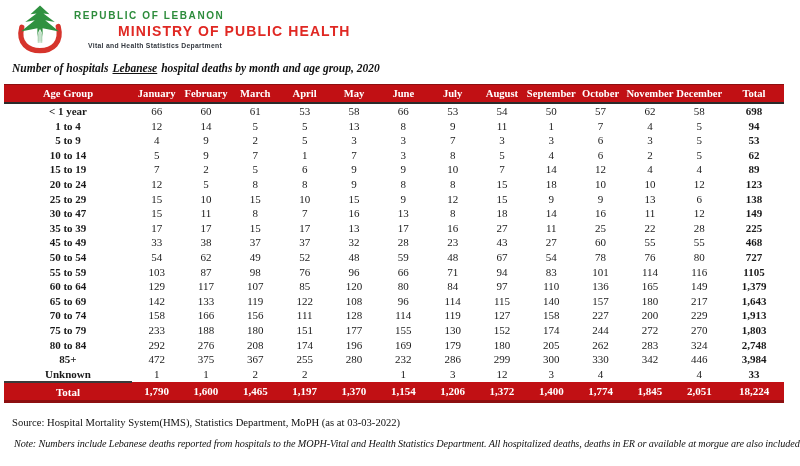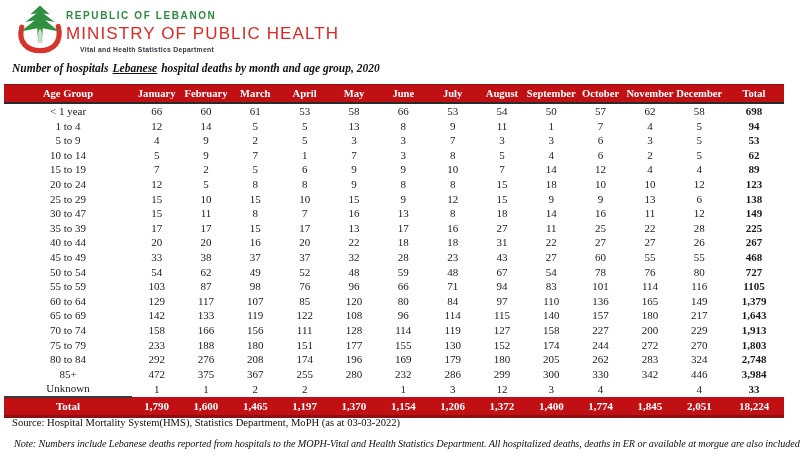--- a/index.html
+++ b/index.html
@@ -1,39 +1,39 @@
 <!DOCTYPE html>
 <html style="--band-red: #c11014; --logo-green: #2d8c3c; --logo-red: #e02823;"><head>
 <meta charset="utf-8">
 <style>
   html,body{margin:0;padding:0;background:#ffffff;}
   body{width:800px;height:466px;font-family:"Liberation Serif",serif;color:#1a1a1a;overflow:hidden;}
   .page{position:relative;width:800px;height:466px;background:#fff;outline:1px solid #e9e9e9;}
 
   
-  .letterhead{position:absolute;top:4px;left:14px;display:flex;gap:0;align-items:flex-start;}
+  .letterhead{position:absolute;top:4px;left:14px;display:flex;gap:8px;align-items:flex-start;}
   .logo{width:52px;height:50px;flex:0 0 auto;}
   .lh-text{padding-top:6px;font-family:"Liberation Sans",sans-serif;line-height:1.25;}
   .lh-republic{color:var(--logo-green,#2d8c3c);font-weight:bold;font-size:10px;letter-spacing:1.6px;white-space:nowrap;}
-  .lh-ministry{color:var(--logo-red,#e02823);font-weight:normal;font-size:17px;letter-spacing:1.1px;white-space:nowrap;}
+  .lh-ministry{color:var(--logo-red,#e02823);font-weight:bold;font-size:14px;letter-spacing:1.1px;white-space:nowrap;margin-left:44px;}
   .lh-dept{color:#33383f;font-weight:bold;font-size:6.8px;letter-spacing:.3px;margin-top:2px;margin-left:14px;white-space:nowrap;}
 
   
   .doc-title{position:absolute;top:62px;left:12px;font-style:italic;font-weight:bold;font-size:11.5px;color:#111;white-space:nowrap;}
   .doc-title .u{text-decoration:underline;margin:16px 4px;}
 
   
   table.deaths{position:absolute;top:84px;left:4px;width:780px;border-collapse:collapse;table-layout:fixed;}
   table.deaths th,table.deaths td{padding:0;text-align:center;overflow:hidden;white-space:nowrap;}
   table.deaths thead th{background:var(--band-red,#c11014);color:#fff;font-weight:bold;font-size:10.6px;height:17px;
       border-top:1px solid #8d0f10;border-bottom:2px solid #2b2b2b;}
   table.deaths thead th:first-child{width:128px;}
   table.deaths thead th:last-child{width:60px;}
   table.deaths tbody td{font-size:11px;height:14.6px;line-height:14.6px;color:#1a1a1a;background:#fff;}
-  table.deaths tbody td.rowlabel{font-weight:normal;}
+  table.deaths tbody td.rowlabel{font-weight:bold;}
   table.deaths tbody td.rowtotal{font-weight:bold;text-align:center;}
   table.deaths tfoot td{background:var(--band-red,#c11014);color:#fff;font-weight:bold;font-size:11px;height:17px;
       border-bottom:3px solid #8d0f10;}
   table.deaths tfoot td.rowlabel{border-top:2px solid #3a3a3a;}
 
   
   .source-line{position:absolute;top:417px;left:12px;font-size:10.6px;color:#101010;white-space:nowrap;}
   .note-line{position:absolute;top:438px;left:14px;font-style:italic;font-size:10.2px;color:#101010;white-space:nowrap;letter-spacing:-0.1px;}
 </style>
 </head>
@@ -215,36 +215,20 @@
           <td>17</td>
           <td>16</td>
           <td>27</td>
           <td>11</td>
           <td>25</td>
           <td>22</td>
           <td>28</td>
           <td class="rowtotal">225</td>
         </tr>
         <tr>
-          <td class="rowlabel">40 to 44</td>
-          <td>20</td>
-          <td>20</td>
-          <td>16</td>
-          <td>20</td>
-          <td>22</td>
-          <td>18</td>
-          <td>18</td>
-          <td>31</td>
-          <td>22</td>
-          <td>27</td>
-          <td>27</td>
-          <td>26</td>
-          <td class="rowtotal">267</td>
-        </tr>
-        <tr>
           <td class="rowlabel">45 to 49</td>
           <td>33</td>
           <td>38</td>
           <td>37</td>
           <td>37</td>
           <td>32</td>
           <td>28</td>
           <td>23</td>
           <td>43</td>
           <td>27</td>

